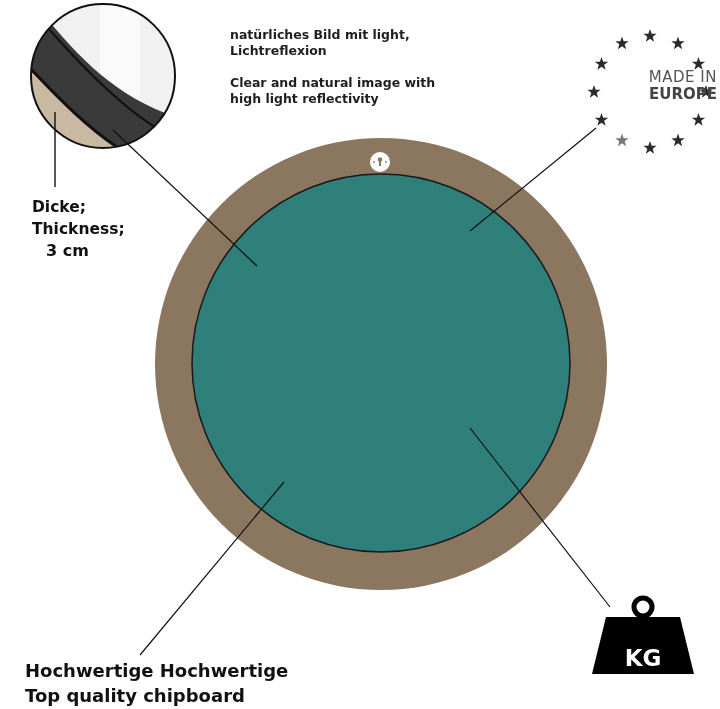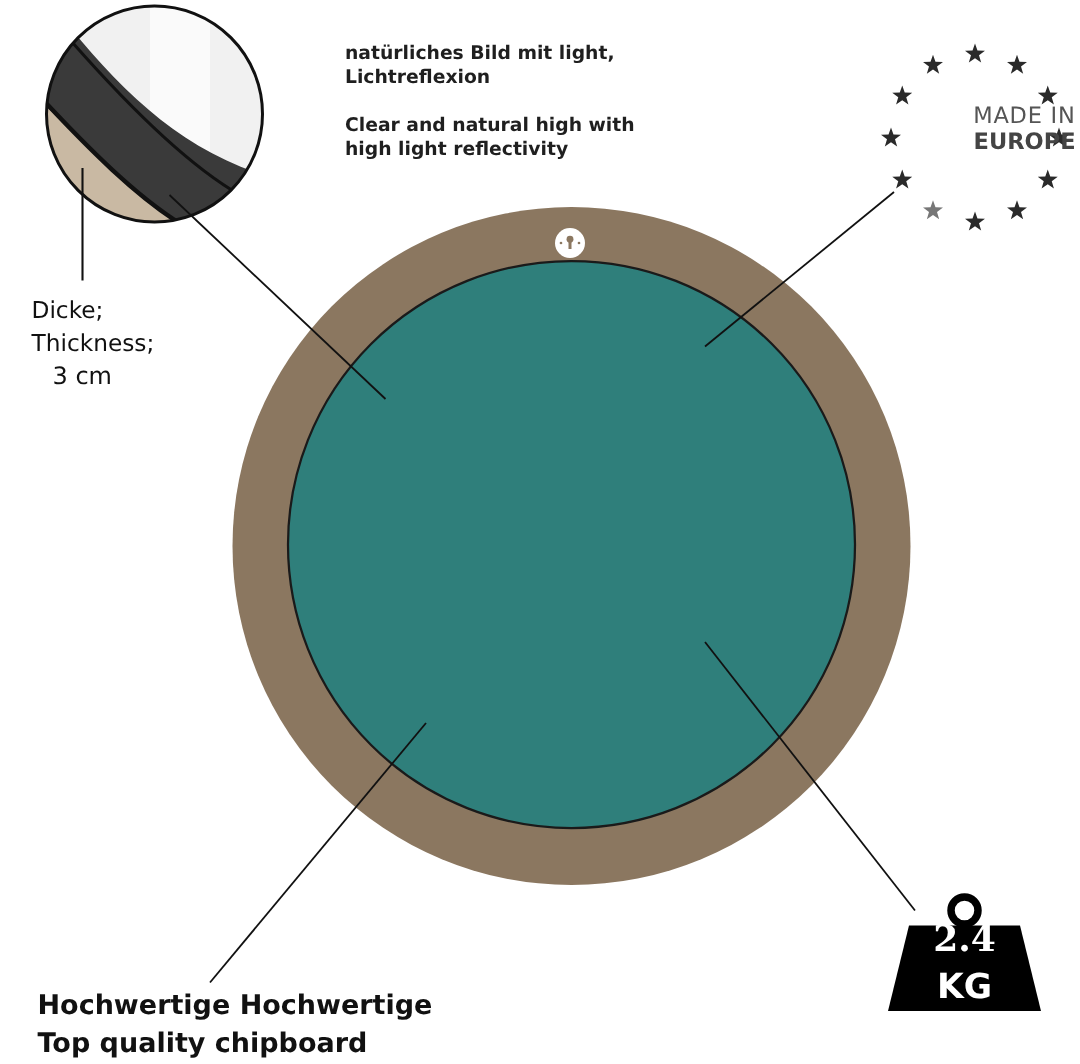--- a/index.html
+++ b/index.html
@@ -1,21 +1,21 @@
 <!DOCTYPE html>
 <html><head>
   <meta charset="utf-8">
   <style>
     html, body { margin:0; padding:0; }
     body { width:720px; height:709px; background:#ffffff; position:relative; overflow:hidden; font-family:"DejaVu Sans","Liberation Sans",sans-serif; color:#1a1a1a; }
     .abs { position:absolute; }
     .lines { position:absolute; left:0; top:0; width:720px; height:709px; pointer-events:none; }
     .desc { left:230px; top:11px; font-size:12.5px; font-weight:bold; line-height:16px; color:#1f1f1f; }
     .desc p { margin:0 0 16px 0; }
-    .thick { left:21px; top:196px; font-size:15.5px; font-weight:normal; line-height:22px; color:#111; }
+    .thick { left:32px; top:196px; font-size:15.5px; font-weight:bold; line-height:22px; color:#111; }
     .thick .val { padding-left:14px; font-size:16px; }
     .chip { left:25px; top:658px; font-size:18px; font-weight:bold; line-height:25px; color:#111; }
     .badge { left:583px; top:25px; width:134px; height:134px; }
     .badge-text { position:absolute; left:0; top:44px; width:134px; text-align:right; }
     .badge-made { font-size:15px; color:#555; letter-spacing:0.5px; line-height:17px; }
     .badge-europe { font-size:15px; font-weight:bold; color:#444; line-height:17px; }
     .weight { left:588px; top:595px; width:110px; height:80px; }
     .weight-text { position:absolute; left:0; width:110px; text-align:center; color:#fff; font-weight:bold; }
     .w-num { top:16px; font-family:"DejaVu Serif","Liberation Serif",serif; font-size:24px; }
     .w-unit { top:50px; font-size:23px; }
@@ -59,21 +59,21 @@
   <line x1="284" y1="482" x2="140" y2="655" stroke="#111" stroke-width="1.2"></line>
 </svg>
 
 <div class="abs desc">
   <p>
     <br>
     <span>natürliches Bild mit light,</span><br>
     <span>Lichtreflexion</span>
   </p>
   <p>
-    <span>Clear and natural high with</span><br>
+    <span>Clear and natural image with</span><br>
     <span>high light reflectivity</span>
   </p>
 </div>
 
 <div class="abs thick">
   <div>Dicke;</div>
   <div>Thickness;</div>
   <div class="val">3 cm</div>
 </div>
 
@@ -101,20 +101,19 @@
     <div class="badge-made">MADE IN</div>
     <div class="badge-europe">EUROPE</div>
   </div>
 </div>
 
 <div class="abs weight">
   <svg width="110" height="80" viewBox="0 0 110 80">
     <circle cx="55" cy="12" r="9" fill="none" stroke="#000" stroke-width="5"></circle>
     <polygon points="18,22 92,22 106,79 4,79" fill="#000"></polygon>
   </svg>
-  <div class="weight-text w-num">2.4</div>
   <div class="weight-text w-unit">KG</div>
 </div>
 
 <div class="abs chip">
   <div>Hochwertige Hochwertige</div>
   <div>Top quality chipboard</div>
 </div>
 
 </body></html>

